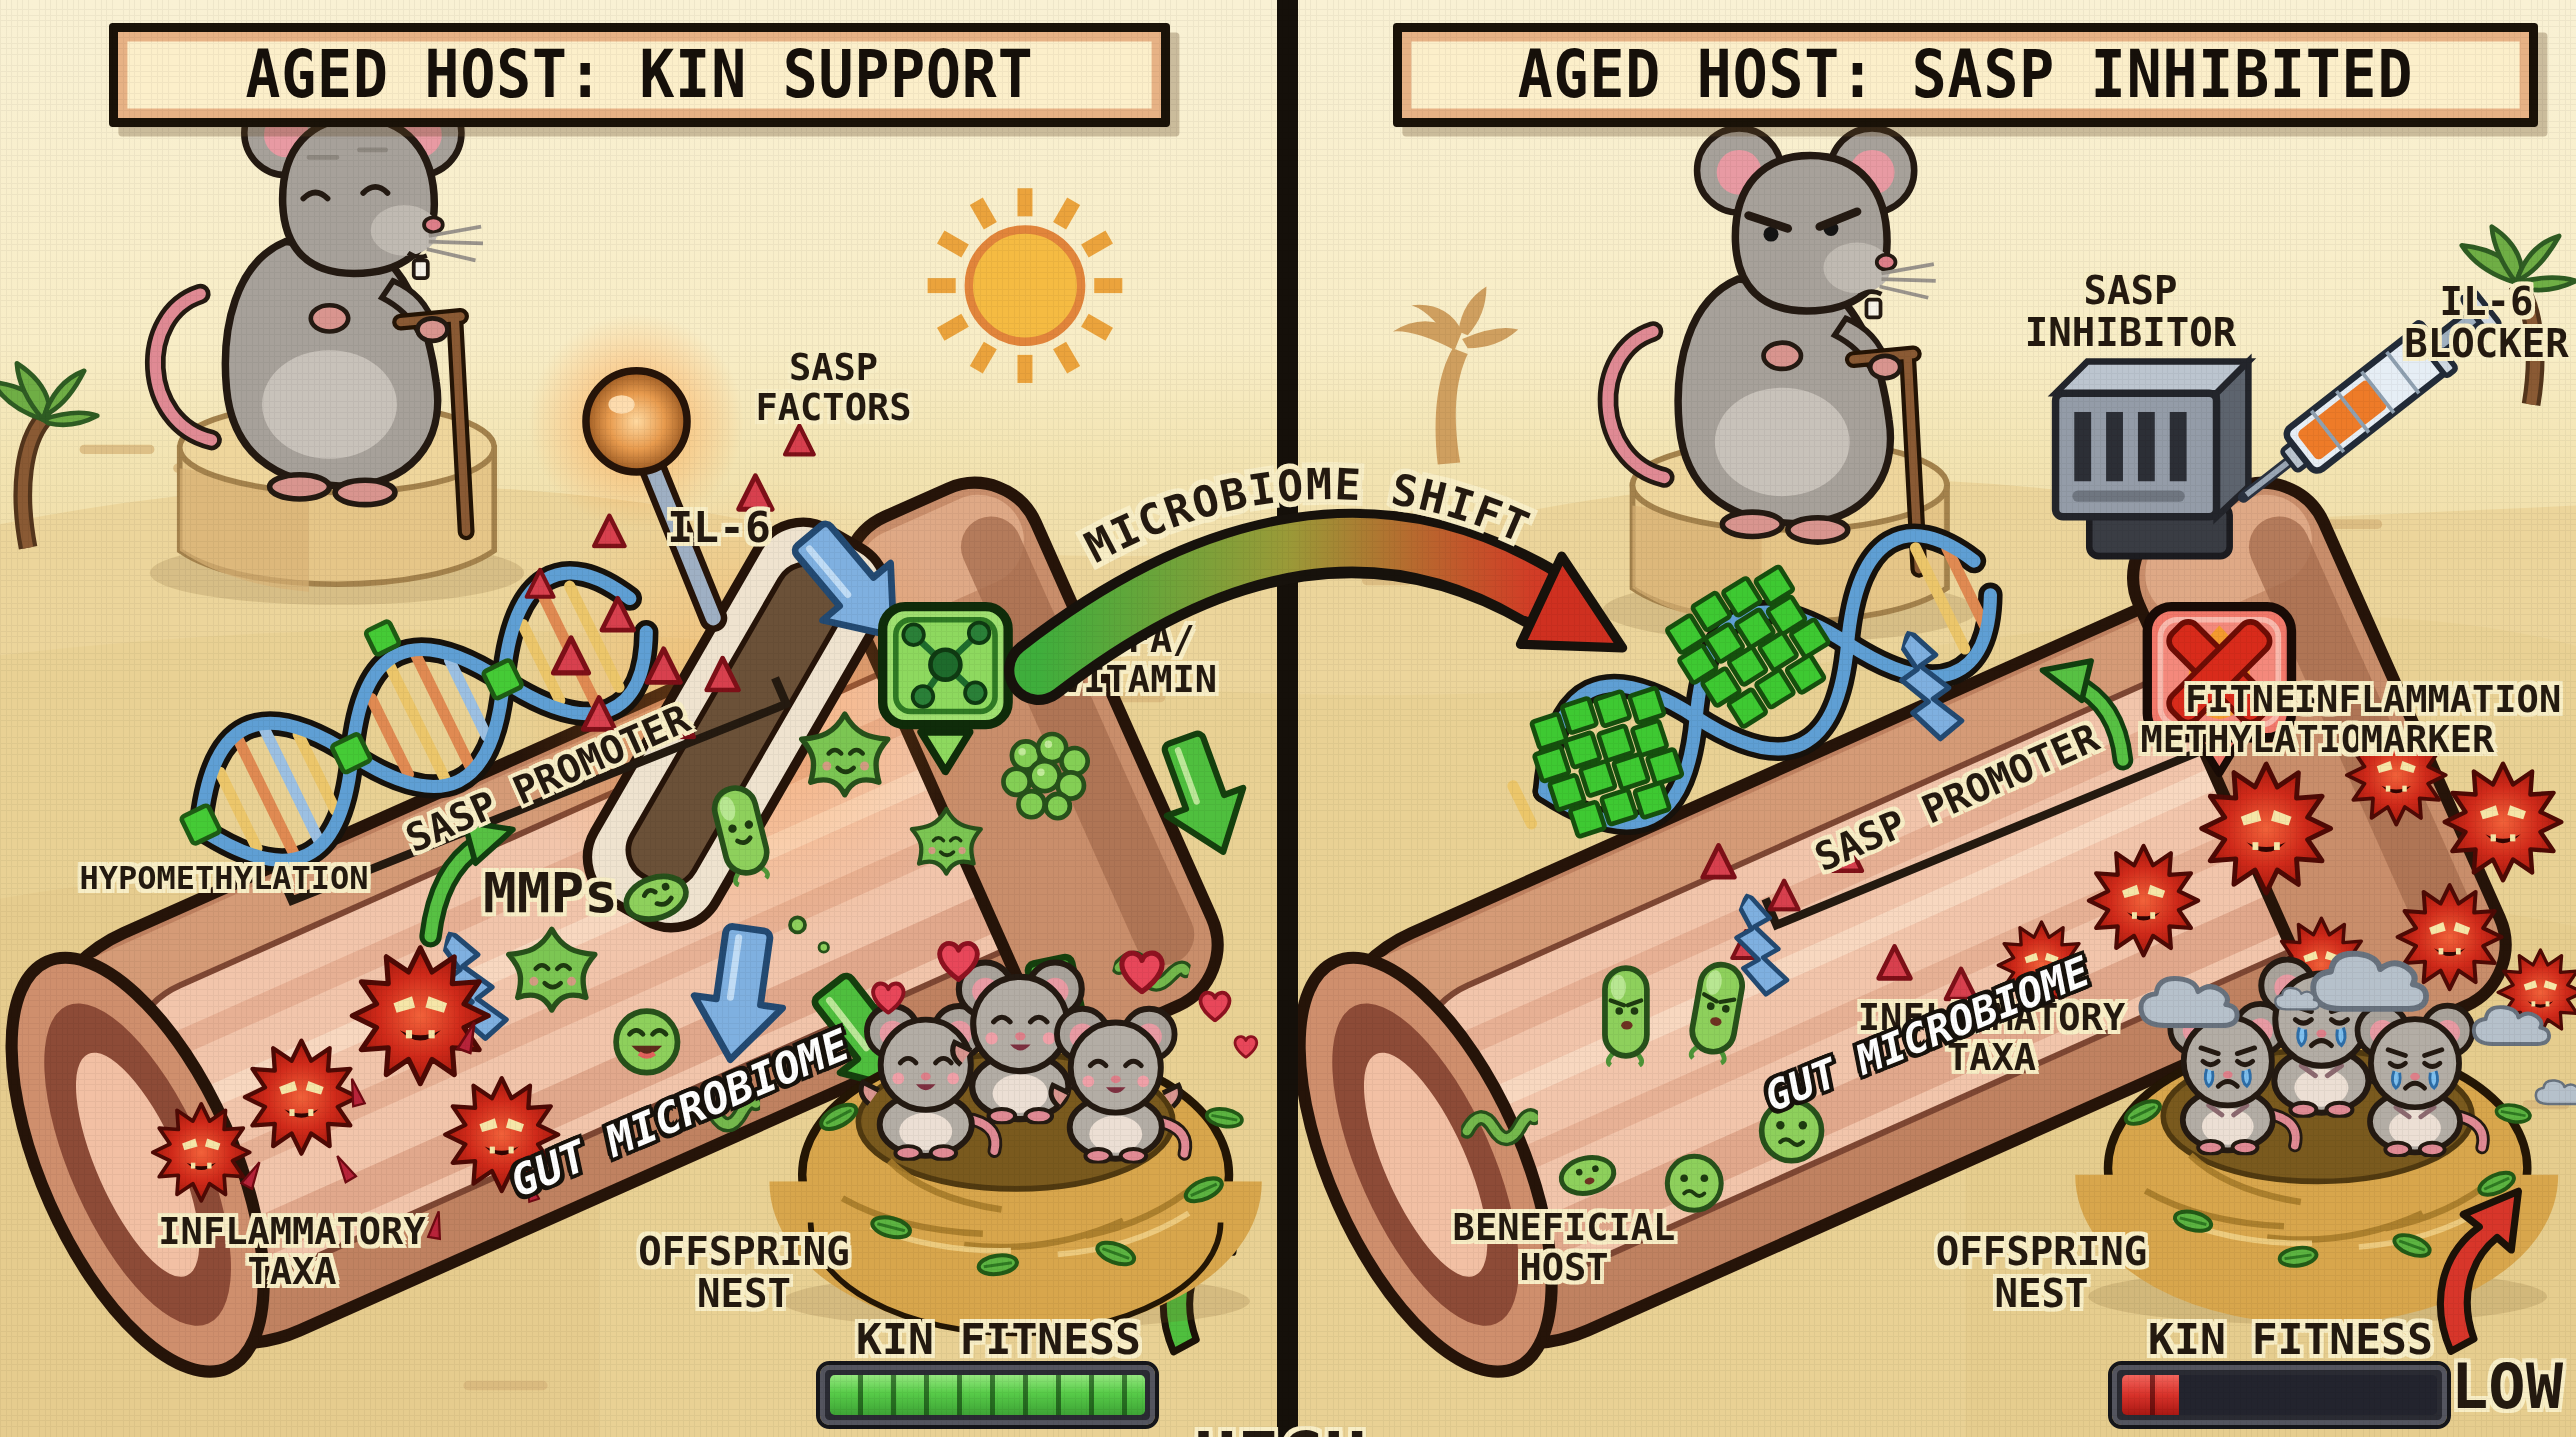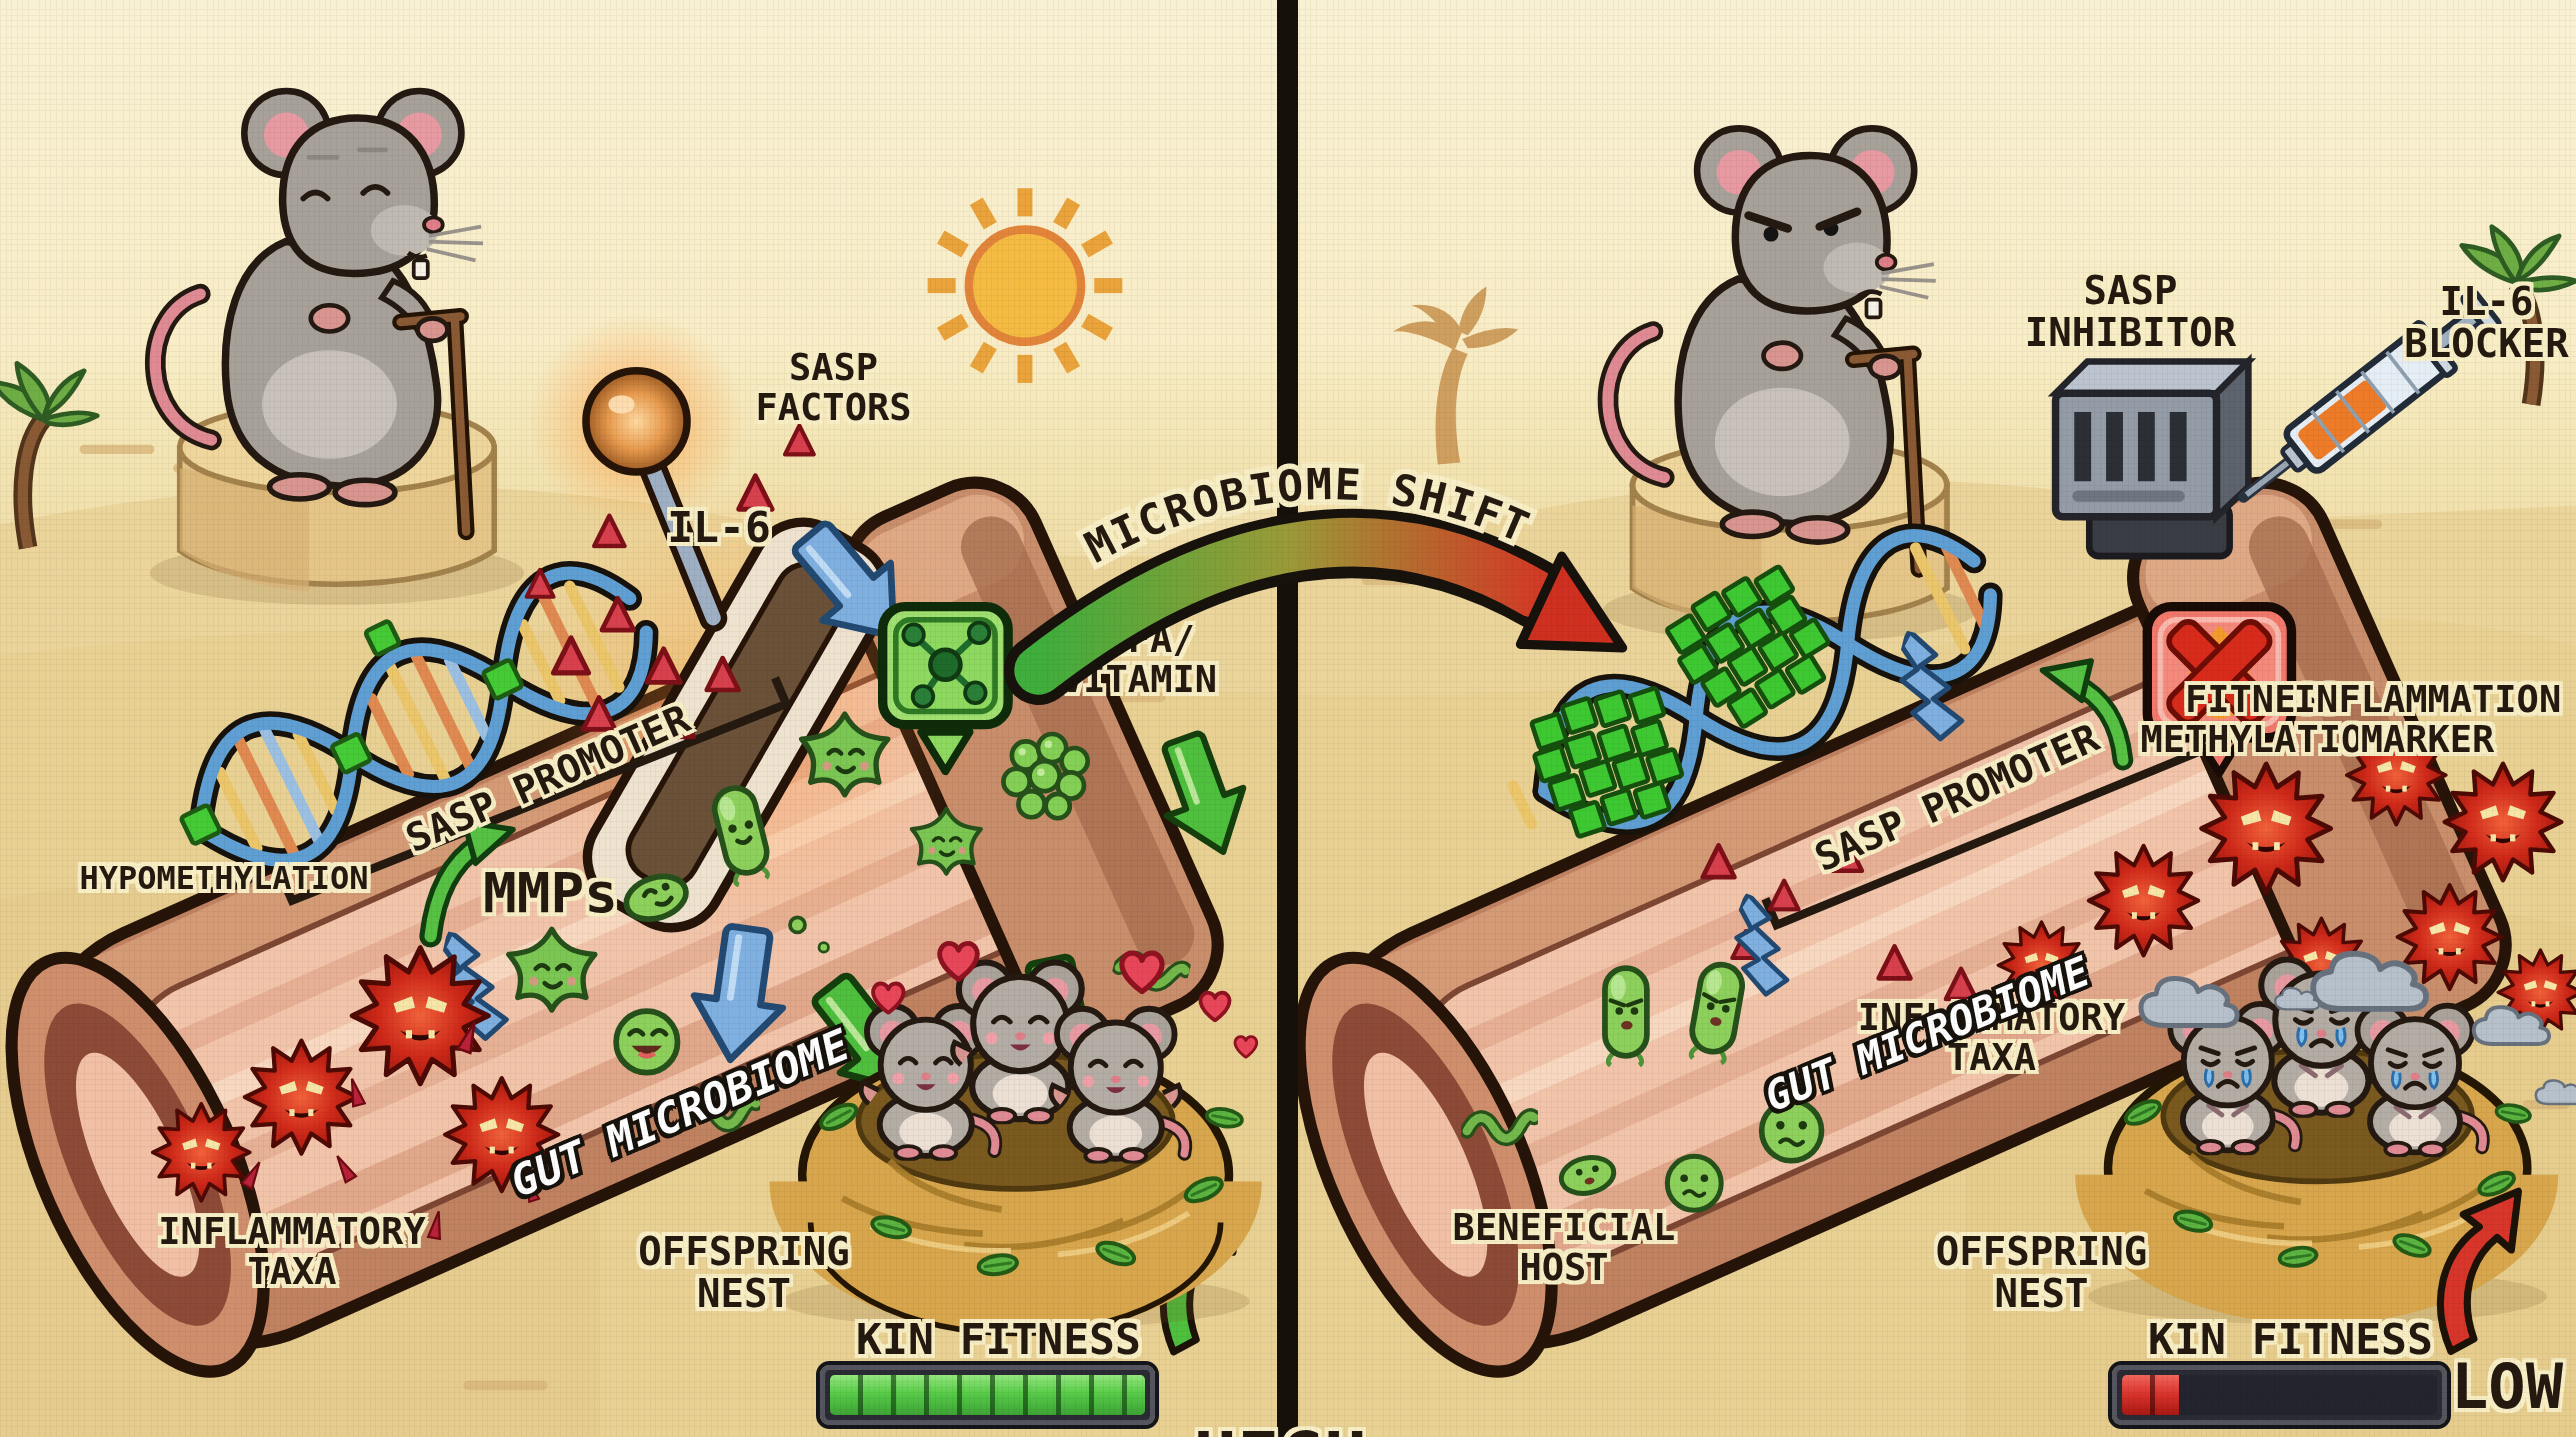--- a/index.html
+++ b/index.html
@@ -749,20 +749,26 @@
 <svg style="left:973px;top:356px;z-index:6" width="674" height="393" viewBox="1040 380 720 420">
   <path id="shiftTextArc" d="M1098,648 Q1400,432 1702,622" fill="none"></path>
   <path d="M1110,716 Q1398,492 1648,638" fill="none" stroke="#17120c" stroke-width="74" stroke-linecap="round"></path>
   <path d="M1110,716 Q1398,492 1640,634" fill="none" stroke="url(#shiftG)" stroke-width="52" stroke-linecap="round"></path>
   <polygon points="1625,688 1669,594 1734,692" fill="#cf3020" stroke="#17120c" stroke-width="10" stroke-linejoin="round"></polygon>
   <text font-size="46" font-weight="bold" fill="#241a10" stroke="#f8eec6" stroke-width="12" paint-order="stroke" letter-spacing="2">
     <textPath href="#shiftTextArc" startOffset="50%" text-anchor="middle">MICROBIOME SHIFT</textPath>
   </text>
 </svg>
 
+<div class="title-banner" style="left:109px;width:1043px;">
+  <span class="t">AGED HOST: KIN SUPPORT</span>
+</div>
+<div class="title-banner" style="left:1393px;width:1127px;">
+  <span class="t">AGED HOST: SASP INHIBITED</span>
+</div>
 
 <div class="plabel" style="left:721px;top:348px;width:225px;font-size:37px">SASP
 FACTORS</div>
 <div class="plabel" style="left:644px;top:504px;width:150px;font-size:43px">IL-6</div>
 <div class="plabel" style="left:438px;top:863px;width:225px;font-size:56px">MMPs</div>
 <div class="plabel" style="left:300px;top:758px;width:496px;font-size:39px;transform:rotate(-24deg)">SASP PROMOTER</div>
 <div class="plabel" style="left:22.5px;top:861px;width:403px;font-size:32px">HYPOMETHYLATION</div>
 <div class="plabel" style="left:1022px;top:620px;width:234px;font-size:37px">SCFA/
 VITAMIN</div>
 <div class="plabel" style="left:133px;top:1212px;width:318px;font-size:37px">INFLAMMATORY

